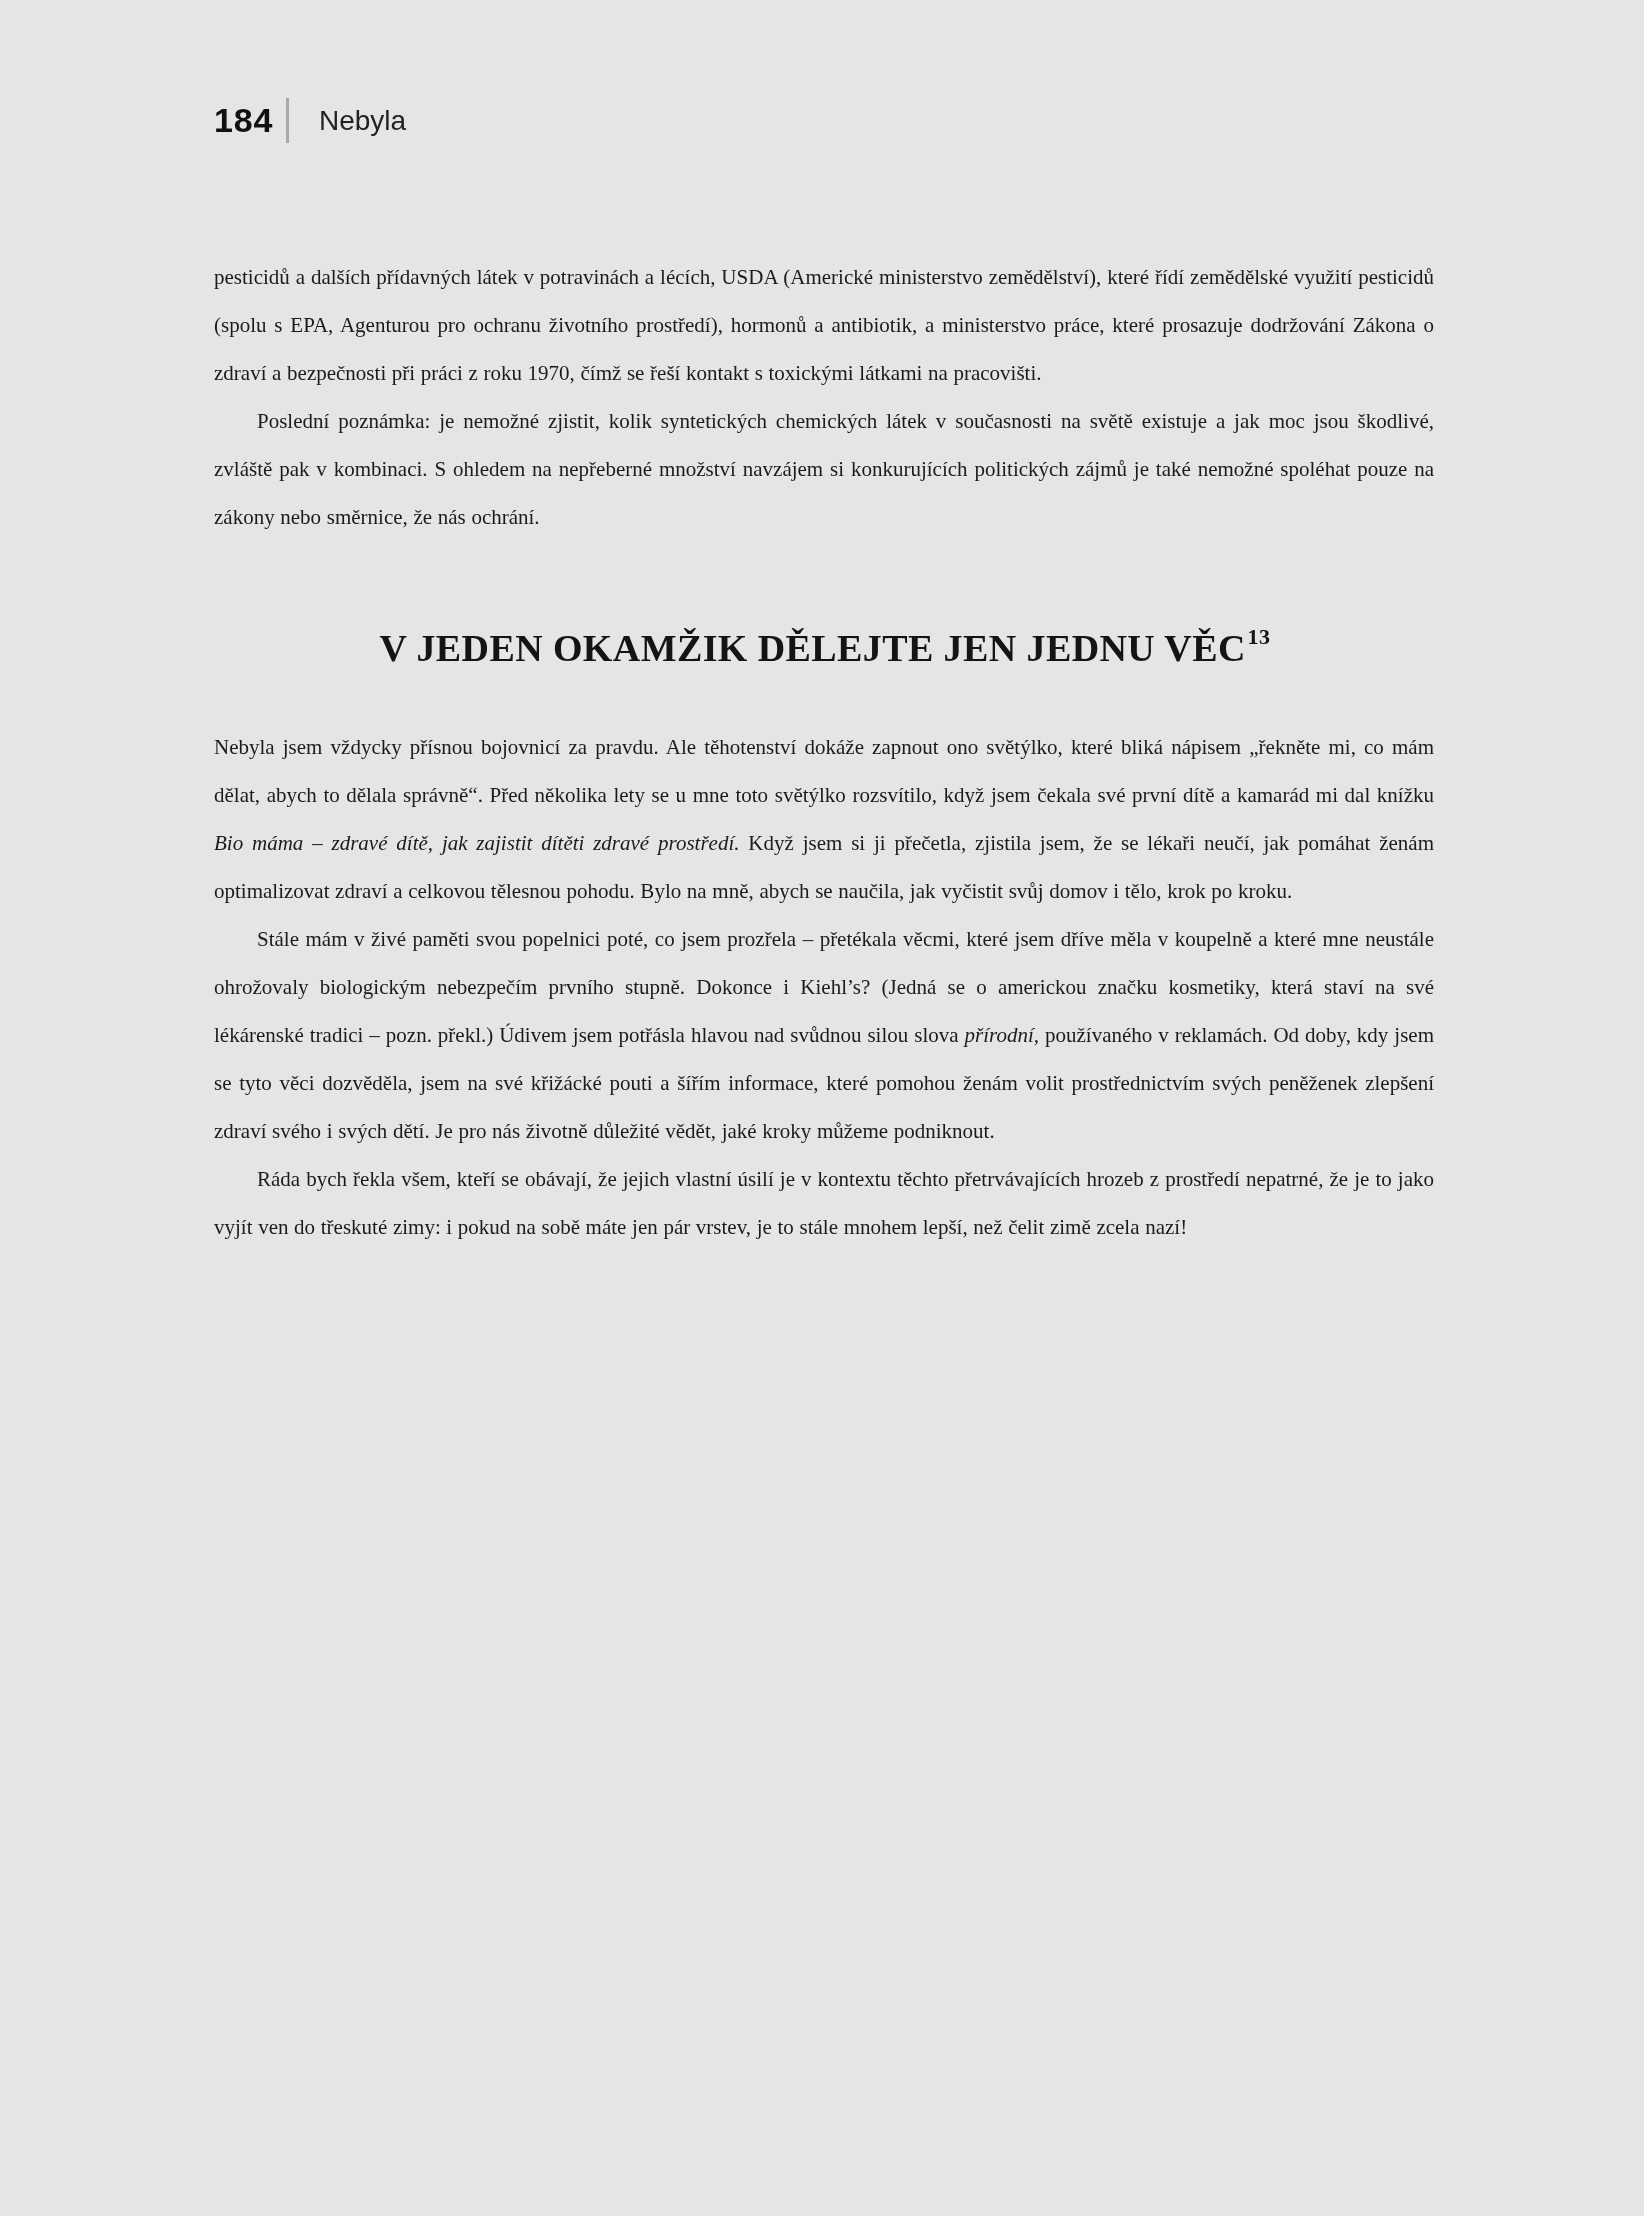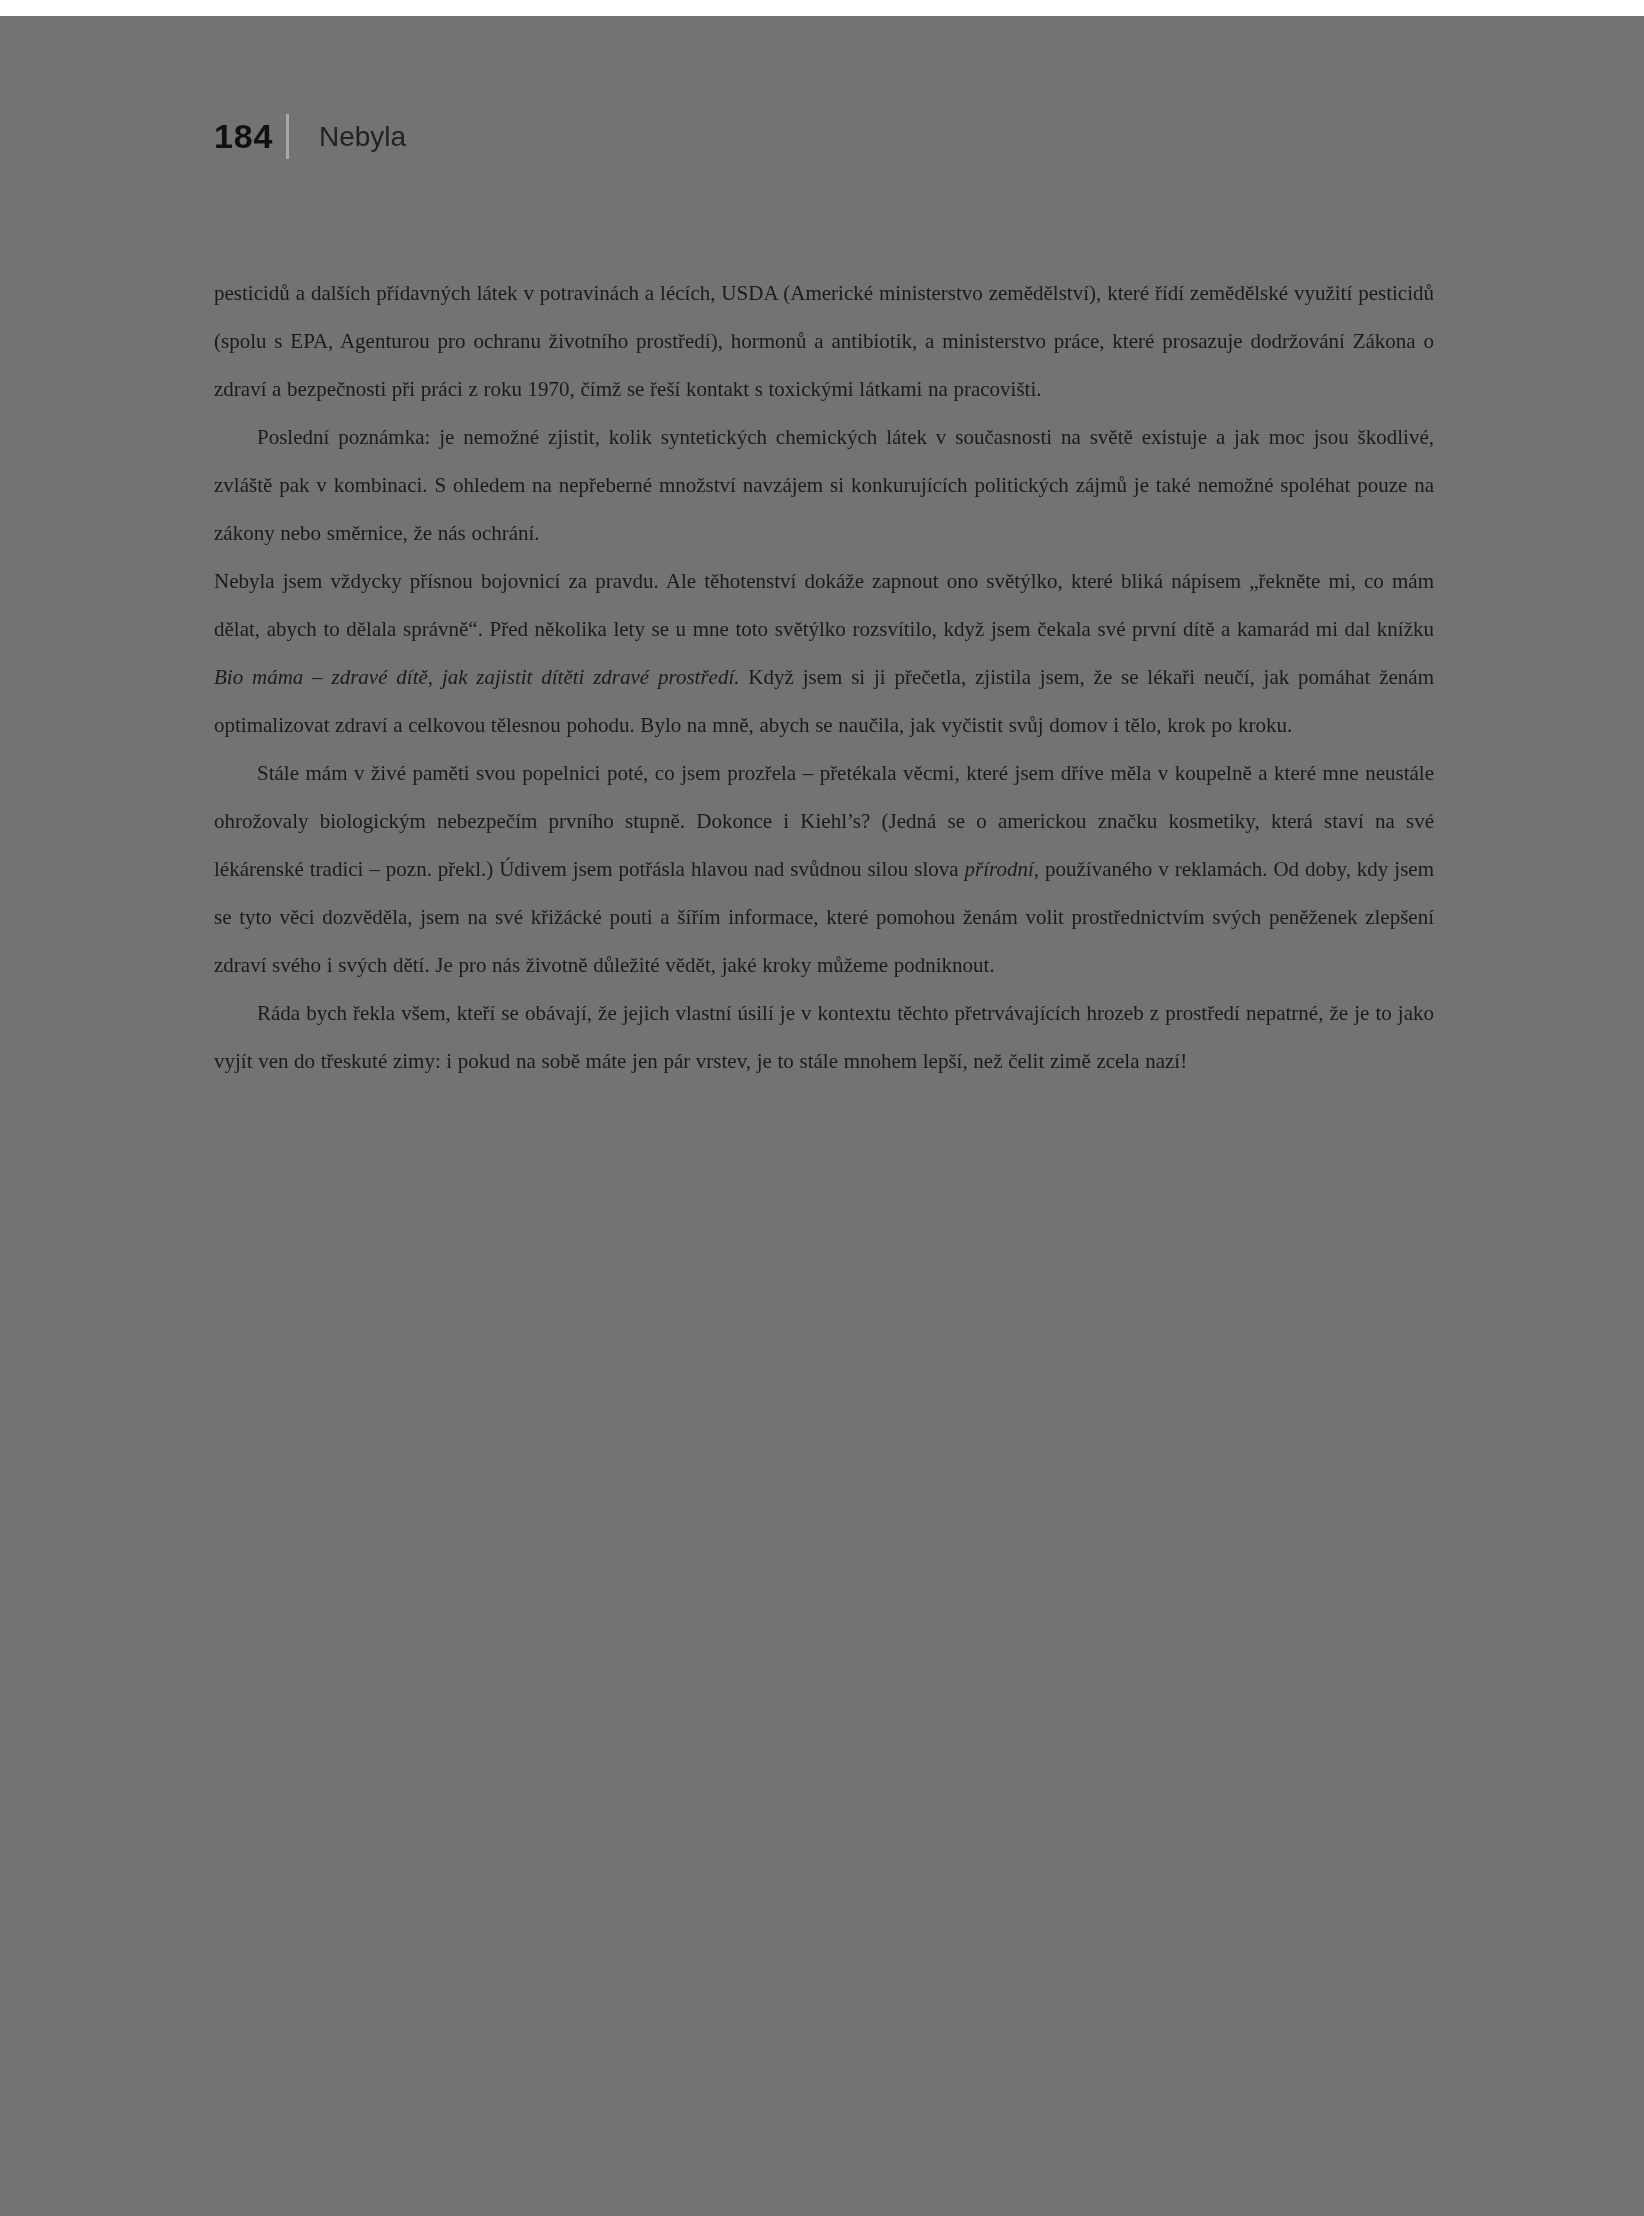--- a/index.html
+++ b/index.html
@@ -11,22 +11,21 @@
     width: 1645px;
     height: 2216px;
     position: relative;
     font-family: "Liberation Serif", "DejaVu Serif", serif;
     color: #1b1b1b;
     -webkit-font-smoothing: antialiased;
   }
   .page {
     position: absolute;
     inset: 0;
-    background: #737373;
-    margin-top: 16px;
+    background: #e5e5e5;
   }
   
   .page-header {
     position: absolute;
     top: 98px;
     left: 214px;
     display: flex;
     align-items: center;
     font-family: "Liberation Sans", "DejaVu Sans", sans-serif;
   }
@@ -98,20 +97,23 @@
     <span class="running-head">Nebyla</span>
   </header>
 
   <main class="content">
 
     <section>
         <p class="para"><span>pesticidů a dalších přídavných látek v potravinách a lécích, USDA (Americké ministerstvo zemědělství), které řídí zemědělské využití pesticidů (spolu s EPA, Agenturou pro ochranu životního prostředí), hormonů a antibiotik, a ministerstvo práce, které prosazuje dodržování Zákona o zdraví a bezpečnosti při práci z roku 1970, čímž se řeší kontakt s toxickými látkami na pracovišti.</span></p>
         <p class="para indent"><span>Poslední poznámka: je nemožné zjistit, kolik syntetických chemických látek v současnosti na světě existuje a jak moc jsou škodlivé, zvláště pak v kombinaci. S ohledem na nepřeberné množství navzájem si konkurujících politických zájmů je také nemožné spoléhat pouze na zákony nebo směrnice, že nás ochrání.</span></p>
       </section>
 
+    <h2 class="section-heading">
+      <span>V JEDEN OKAMŽIK DĚLEJTE JEN JEDNU VĚC</span><sup>13</sup>
+    </h2>
 
     <section>
         <p class="para"><span>Nebyla jsem vždycky přísnou bojovnicí za pravdu. Ale těhotenství dokáže zapnout ono světýlko, které bliká nápisem „řekněte mi, co mám dělat, abych to dělala správně“. Před několika lety se u mne toto světýlko rozsvítilo, když jsem čekala své první dítě a kamarád mi dal knížku </span><span class="italic">Bio máma – zdravé dítě, jak zajistit dítěti zdravé prostředí.</span><span> Když jsem si ji přečetla, zjistila jsem, že se lékaři neučí, jak pomáhat ženám optimalizovat zdraví a celkovou tělesnou pohodu. Bylo na mně, abych se naučila, jak vyčistit svůj domov i tělo, krok po kroku.</span></p>
         <p class="para indent"><span>Stále mám v živé paměti svou popelnici poté, co jsem prozřela – přetékala věcmi, které jsem dříve měla v koupelně a které mne neustále ohrožovaly biologickým nebezpečím prvního stupně. Dokonce i Kiehl’s? (Jedná se o americkou značku kosmetiky, která staví na své lékárenské tradici – pozn. překl.) Údivem jsem potřásla hlavou nad svůdnou silou slova </span><span class="italic">přírodní,</span><span> používaného v reklamách. Od doby, kdy jsem se tyto věci dozvěděla, jsem na své křižácké pouti a šířím informace, které pomohou ženám volit prostřednictvím svých peněženek zlepšení zdraví svého i svých dětí. Je pro nás životně důležité vědět, jaké kroky můžeme podniknout.</span></p>
         <p class="para indent"><span>Ráda bych řekla všem, kteří se obávají, že jejich vlastní úsilí je v kontextu těchto přetrvávajících hrozeb z prostředí nepatrné, že je to jako vyjít ven do třeskuté zimy: i pokud na sobě máte jen pár vrstev, je to stále mnohem lepší, než čelit zimě zcela nazí!</span></p>
       </section>
 
   </main>
 
 </div>

